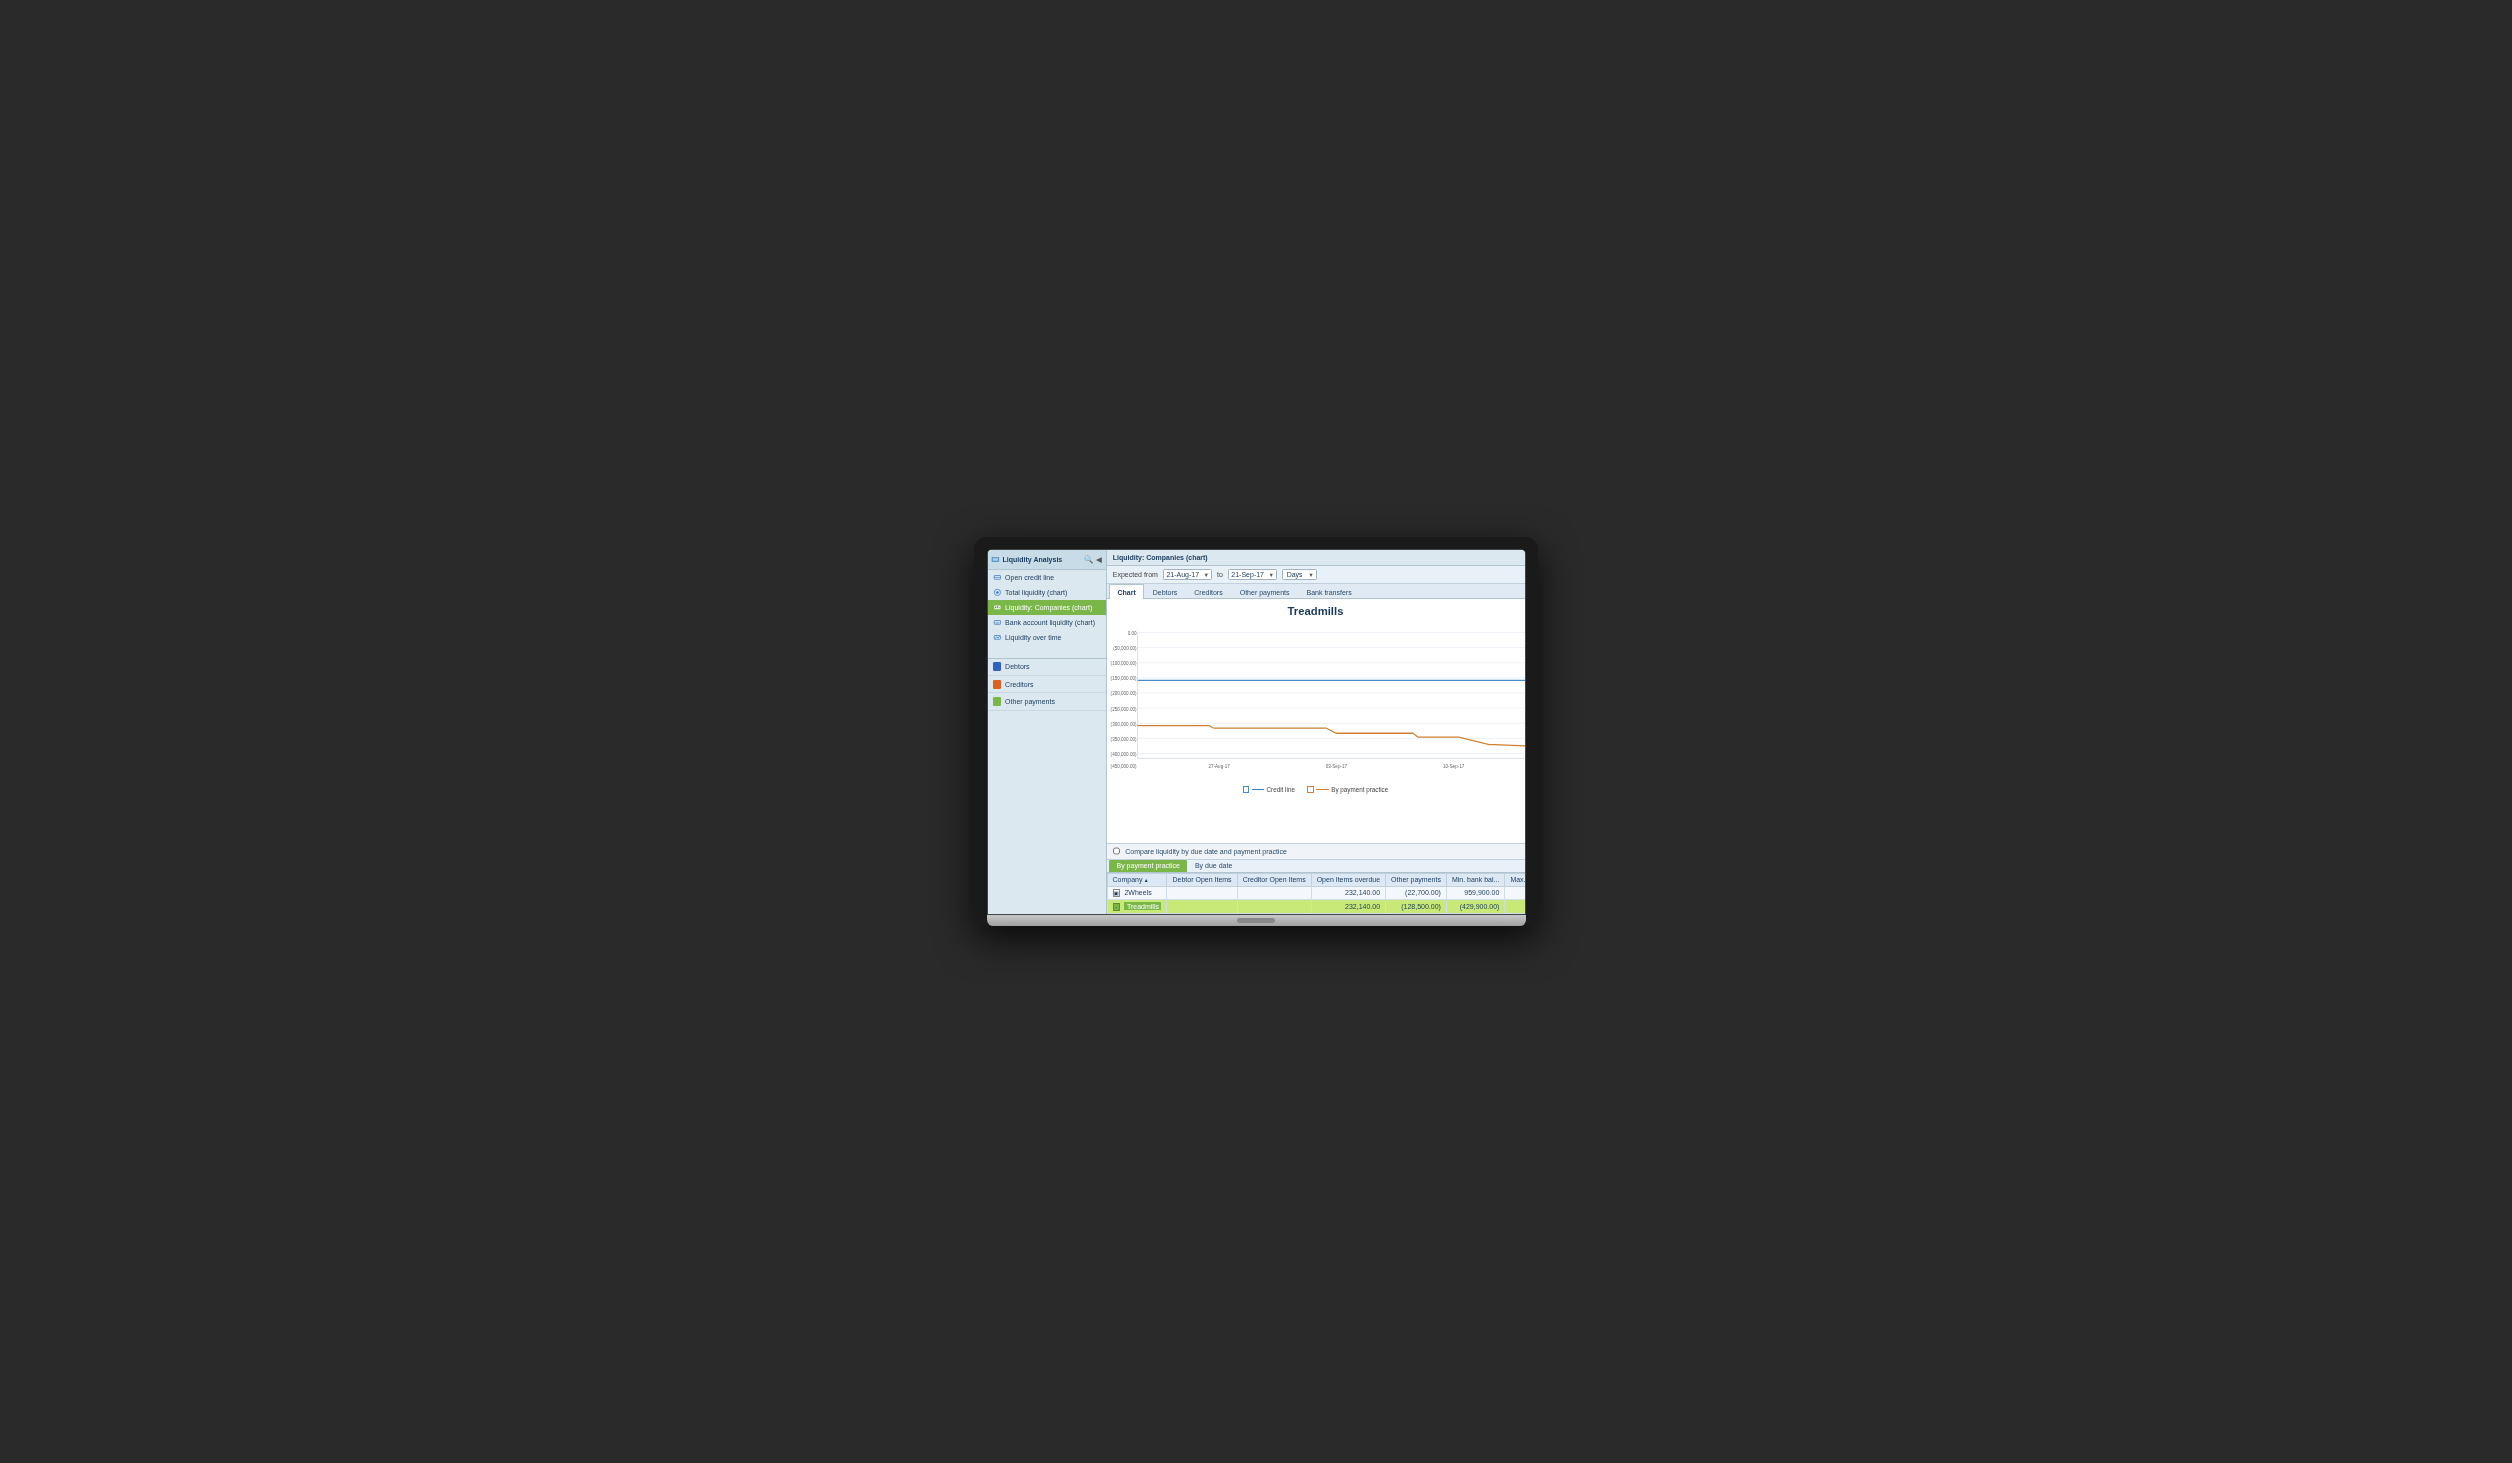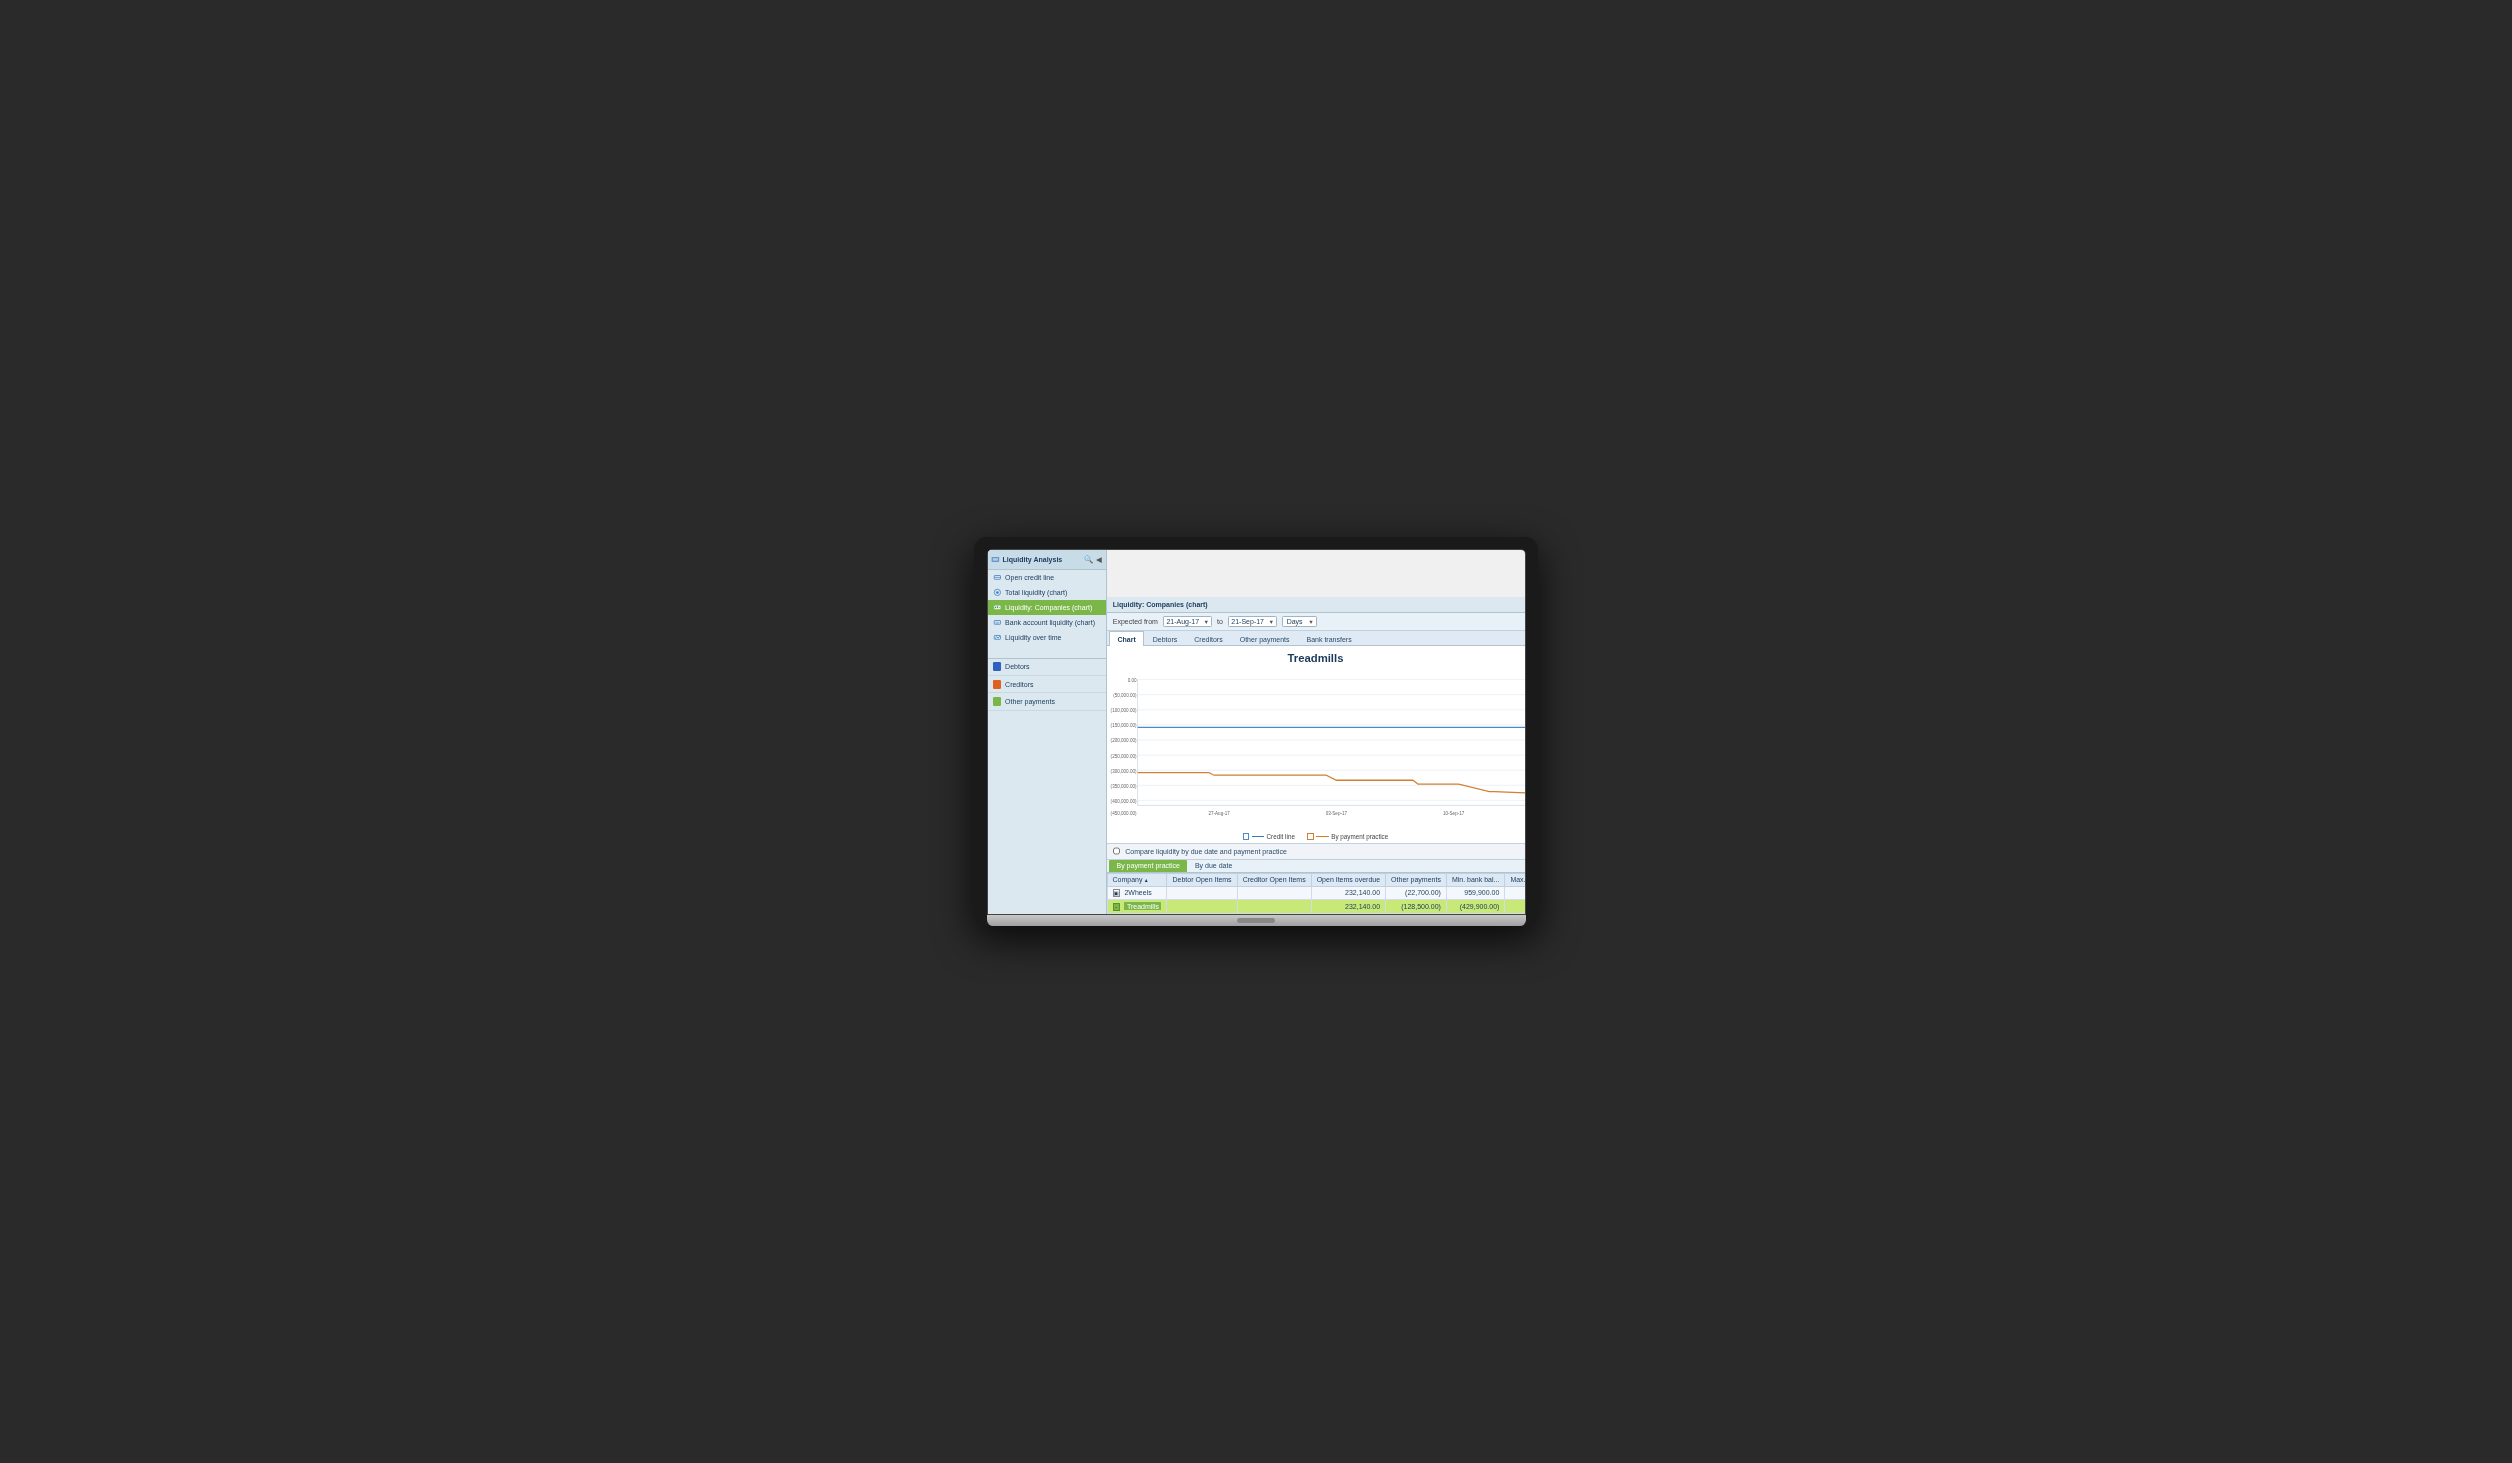--- a/index.html
+++ b/index.html
@@ -116,21 +116,20 @@
     }
     .sidebar-bottom-icon.blue { background: #3060c0; }
     .sidebar-bottom-icon.green { background: #7ab648; }
 
     
     .main-content {
       flex: 1;
       display: flex;
       flex-direction: column;
       overflow: hidden;
-      margin-top: 47px;
     }
 
     
     .top-bar {
       background: #dce8f0;
       padding: 3.8px 6.3px;
       border-bottom: 0.6px solid #b0c4d0;
       font-size: 7px;
       font-weight: bold;
       color: #1a3a5c;

